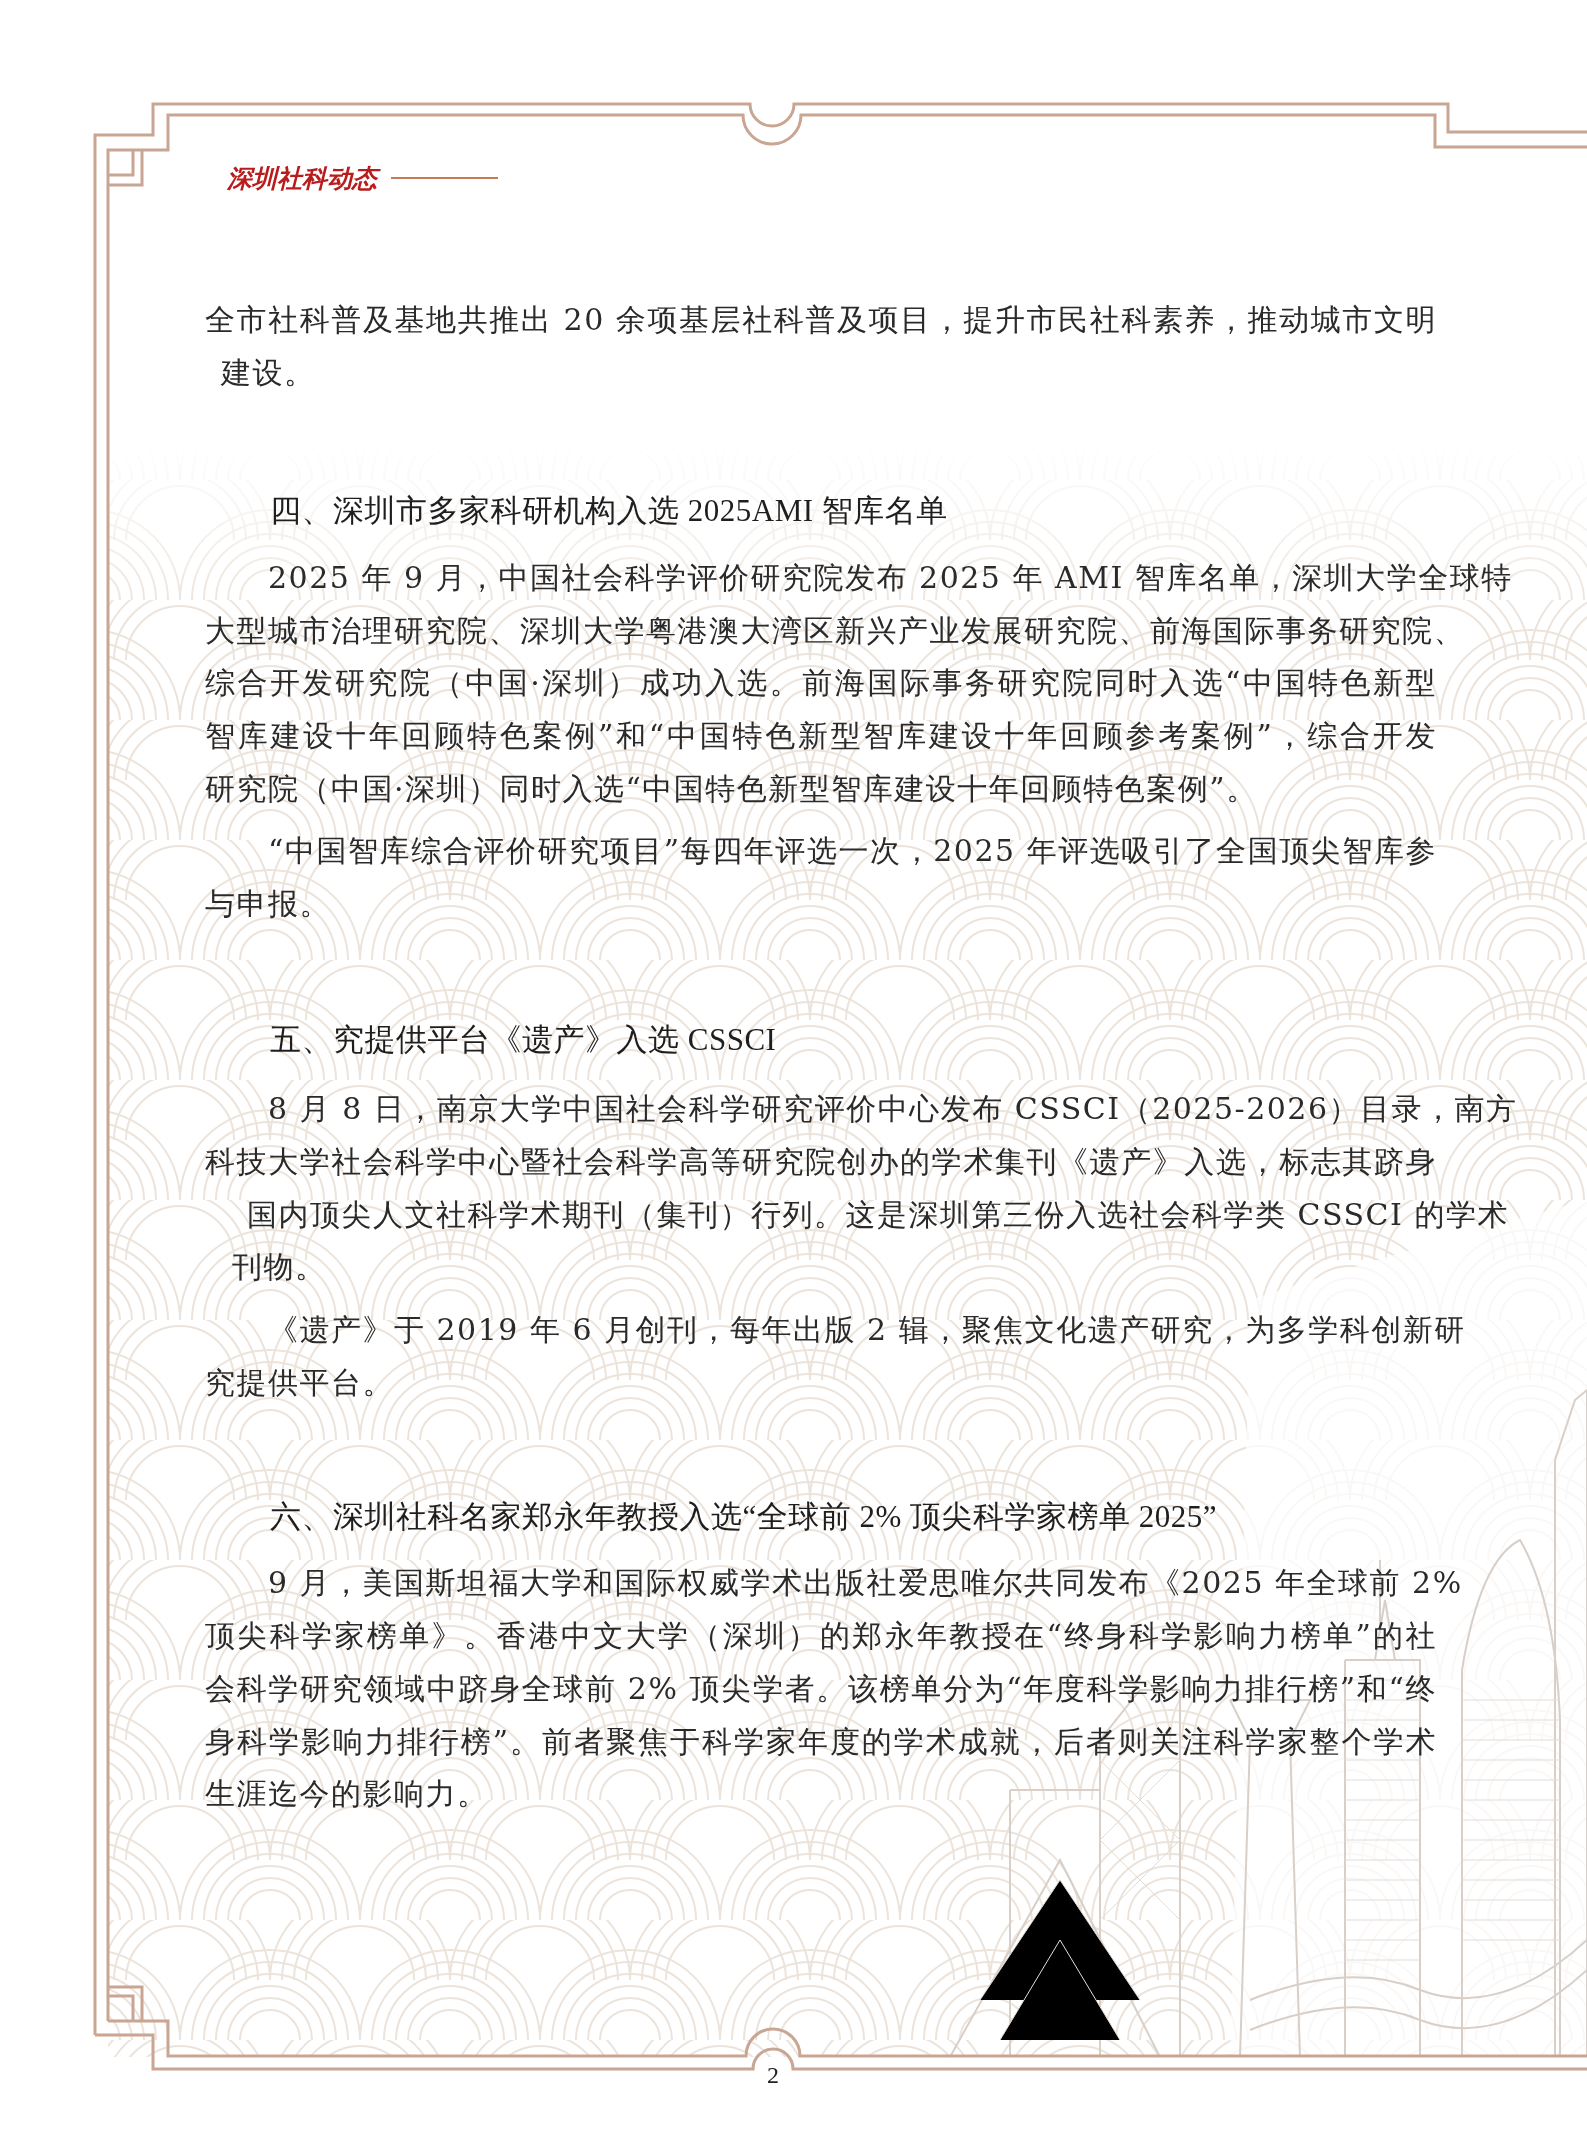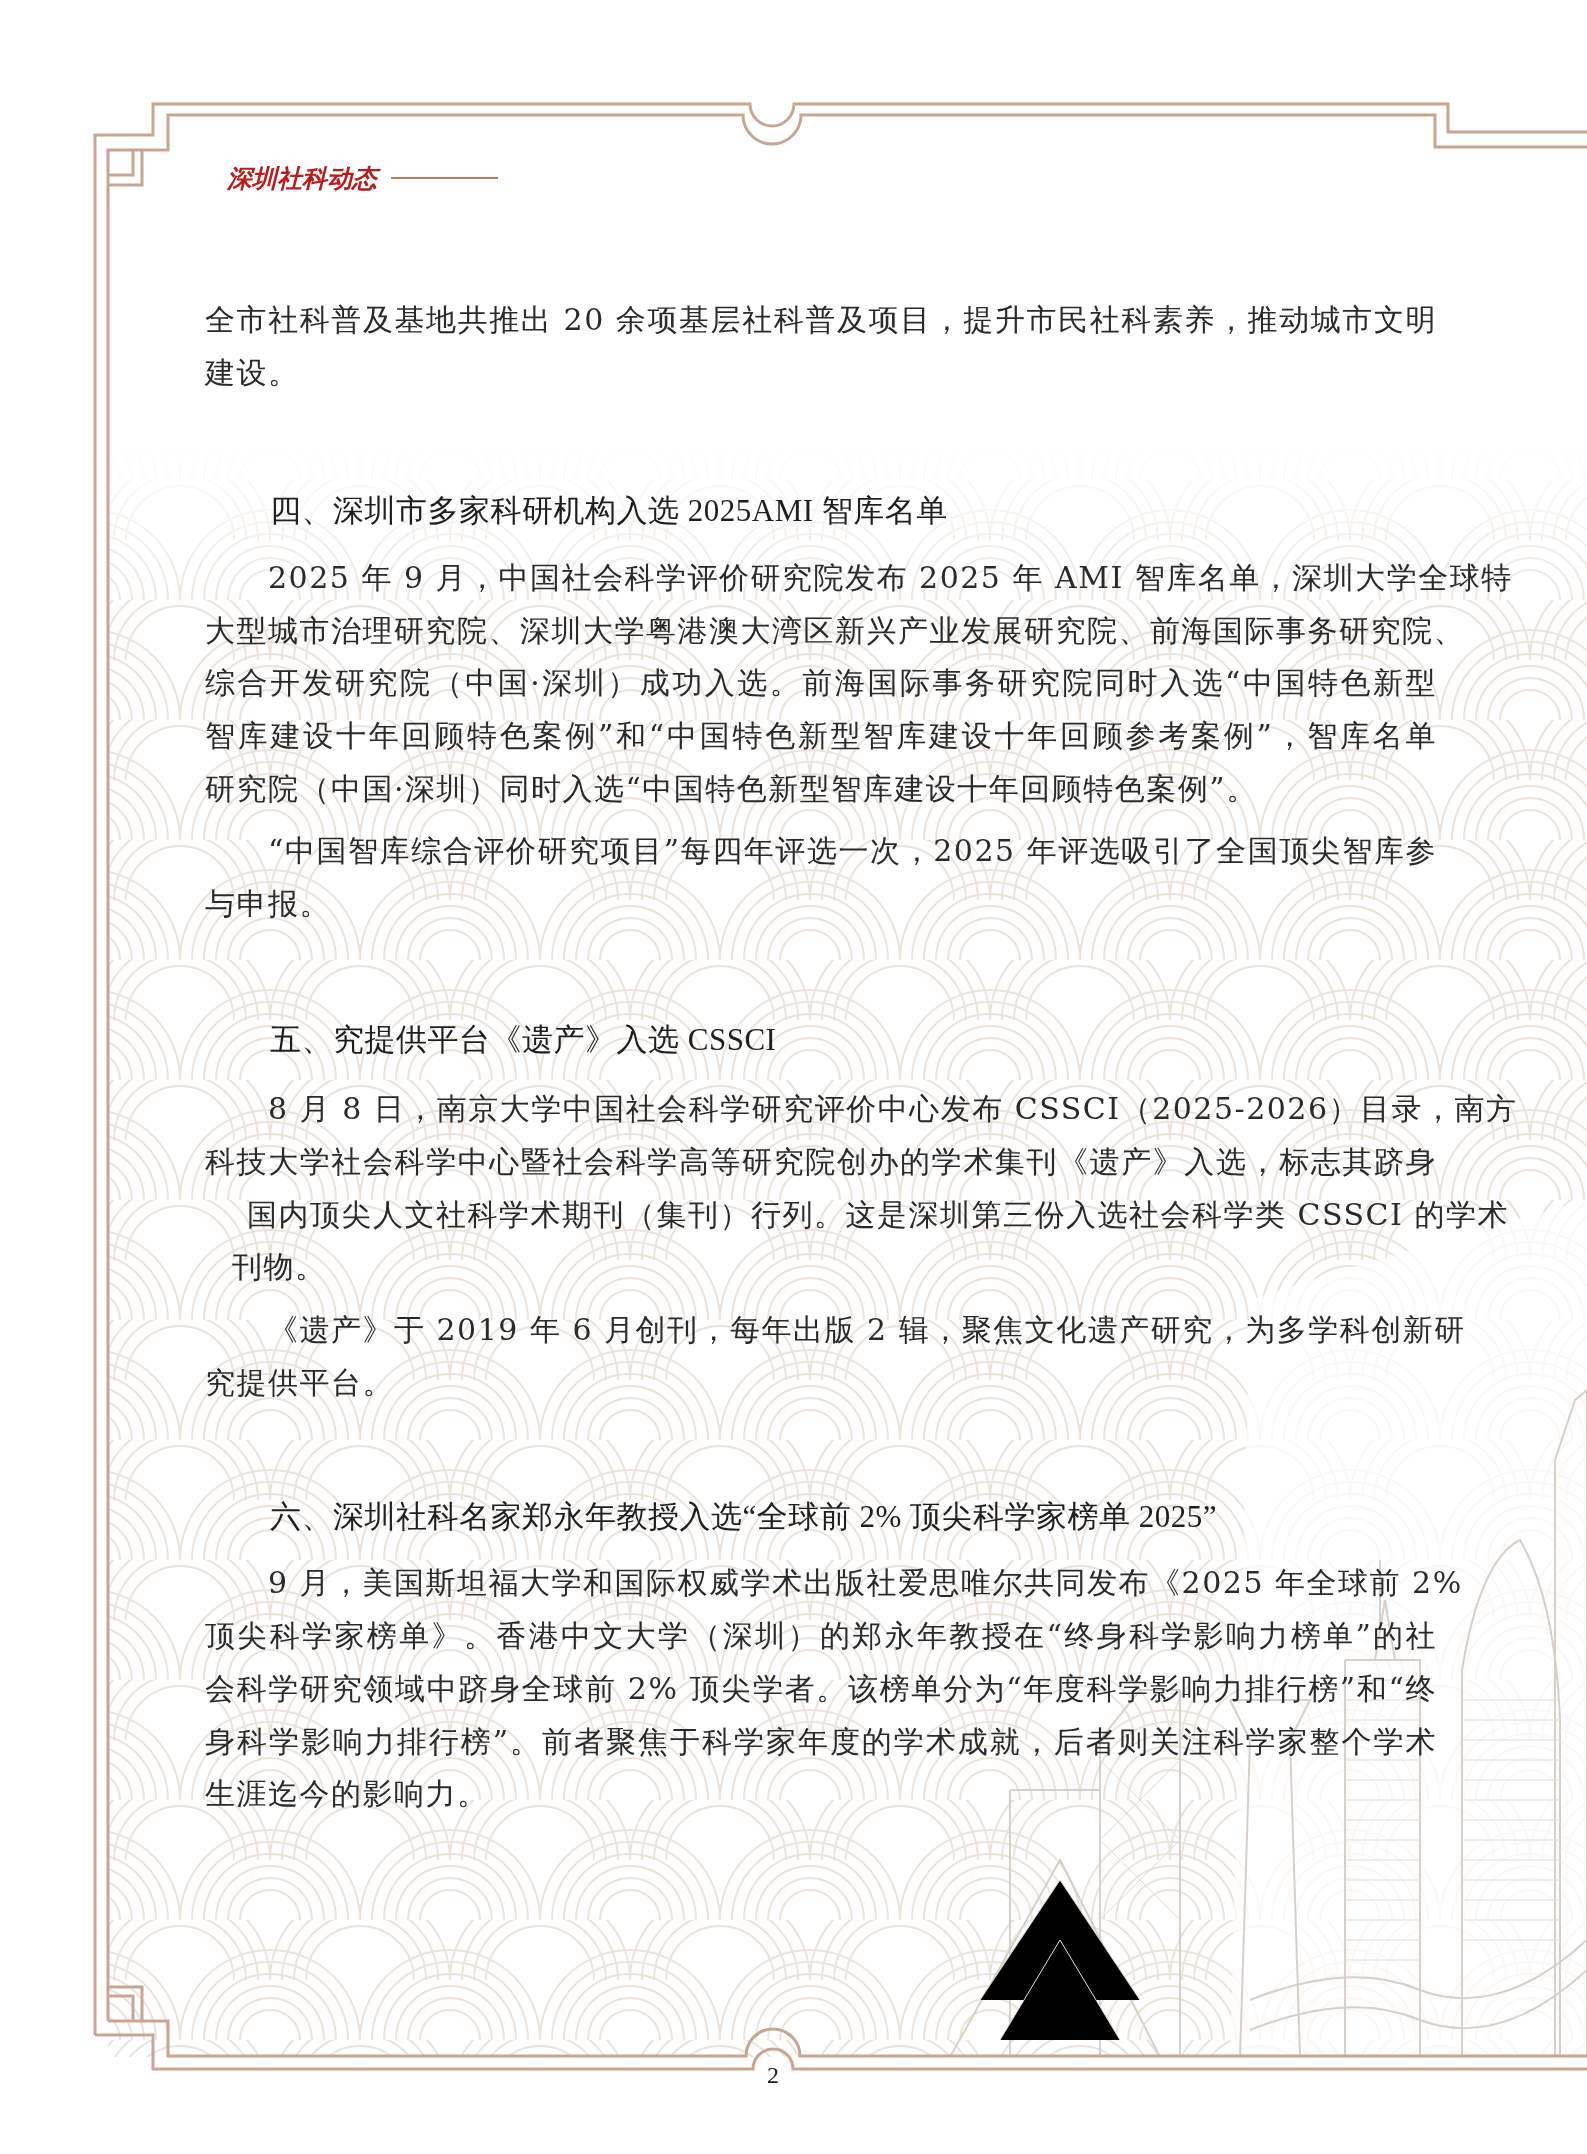--- a/index.html
+++ b/index.html
@@ -127,27 +127,27 @@
     <path d="M95 2035 L153 2035 L153 2069 L753 2069 A20 20 0 0 1 793 2069 L1587 2069"></path>
   </g>
 </svg>
 
 <div class="running-head">
   <span class="running-head-title">深圳社科动态</span>
   <span class="running-head-rule"></span>
 </div>
 
 <div class="line" style="top:300px;">全市社科普及基地共推出 20 余项基层社科普及项目，提升市民社科素养，推动城市文明</div>
-<div class="line last" style="top:353px;">建设。</div>
+<div class="line last" style="top:353px;margin-left:16px;">建设。</div>
 
 <div class="heading" style="top:490px;">四、深圳市多家科研机构入选 2025AMI 智库名单</div>
 <div class="line indent" style="top:558px;">2025 年 9 月，中国社会科学评价研究院发布 2025 年 AMI 智库名单，深圳大学全球特</div>
 <div class="line" style="top:611px;">大型城市治理研究院、深圳大学粤港澳大湾区新兴产业发展研究院、前海国际事务研究院、</div>
 <div class="line" style="top:663px;">综合开发研究院（中国·深圳）成功入选。前海国际事务研究院同时入选“中国特色新型</div>
-<div class="line" style="top:716px;">智库建设十年回顾特色案例”和“中国特色新型智库建设十年回顾参考案例”，智库名单</div>
+<div class="line" style="top:716px;">智库建设十年回顾特色案例”和“中国特色新型智库建设十年回顾参考案例”，综合开发</div>
 <div class="line last" style="top:769px;">研究院（中国·深圳）同时入选“中国特色新型智库建设十年回顾特色案例”。</div>
 <div class="line indent" style="top:831px;">“中国智库综合评价研究项目”每四年评选一次，2025 年评选吸引了全国顶尖智库参</div>
 <div class="line last" style="top:884px;">与申报。</div>
 
 <div class="heading" style="top:1019px;">五、究提供平台《遗产》入选 CSSCI</div>
 <div class="line indent" style="top:1089px;">8 月 8 日，南京大学中国社会科学研究评价中心发布 CSSCI（2025-2026）目录，南方</div>
 <div class="line" style="top:1142px;">科技大学社会科学中心暨社会科学高等研究院创办的学术集刊《遗产》入选，标志其跻身</div>
 <div class="line" style="top:1195px;margin-left:42px;">国内顶尖人文社科学术期刊（集刊）行列。这是深圳第三份入选社会科学类 CSSCI 的学术</div>
 <div class="line last" style="top:1247px;margin-left:27px;">刊物。</div>
 <div class="line indent" style="top:1310px;">《遗产》于 2019 年 6 月创刊，每年出版 2 辑，聚焦文化遗产研究，为多学科创新研</div>

